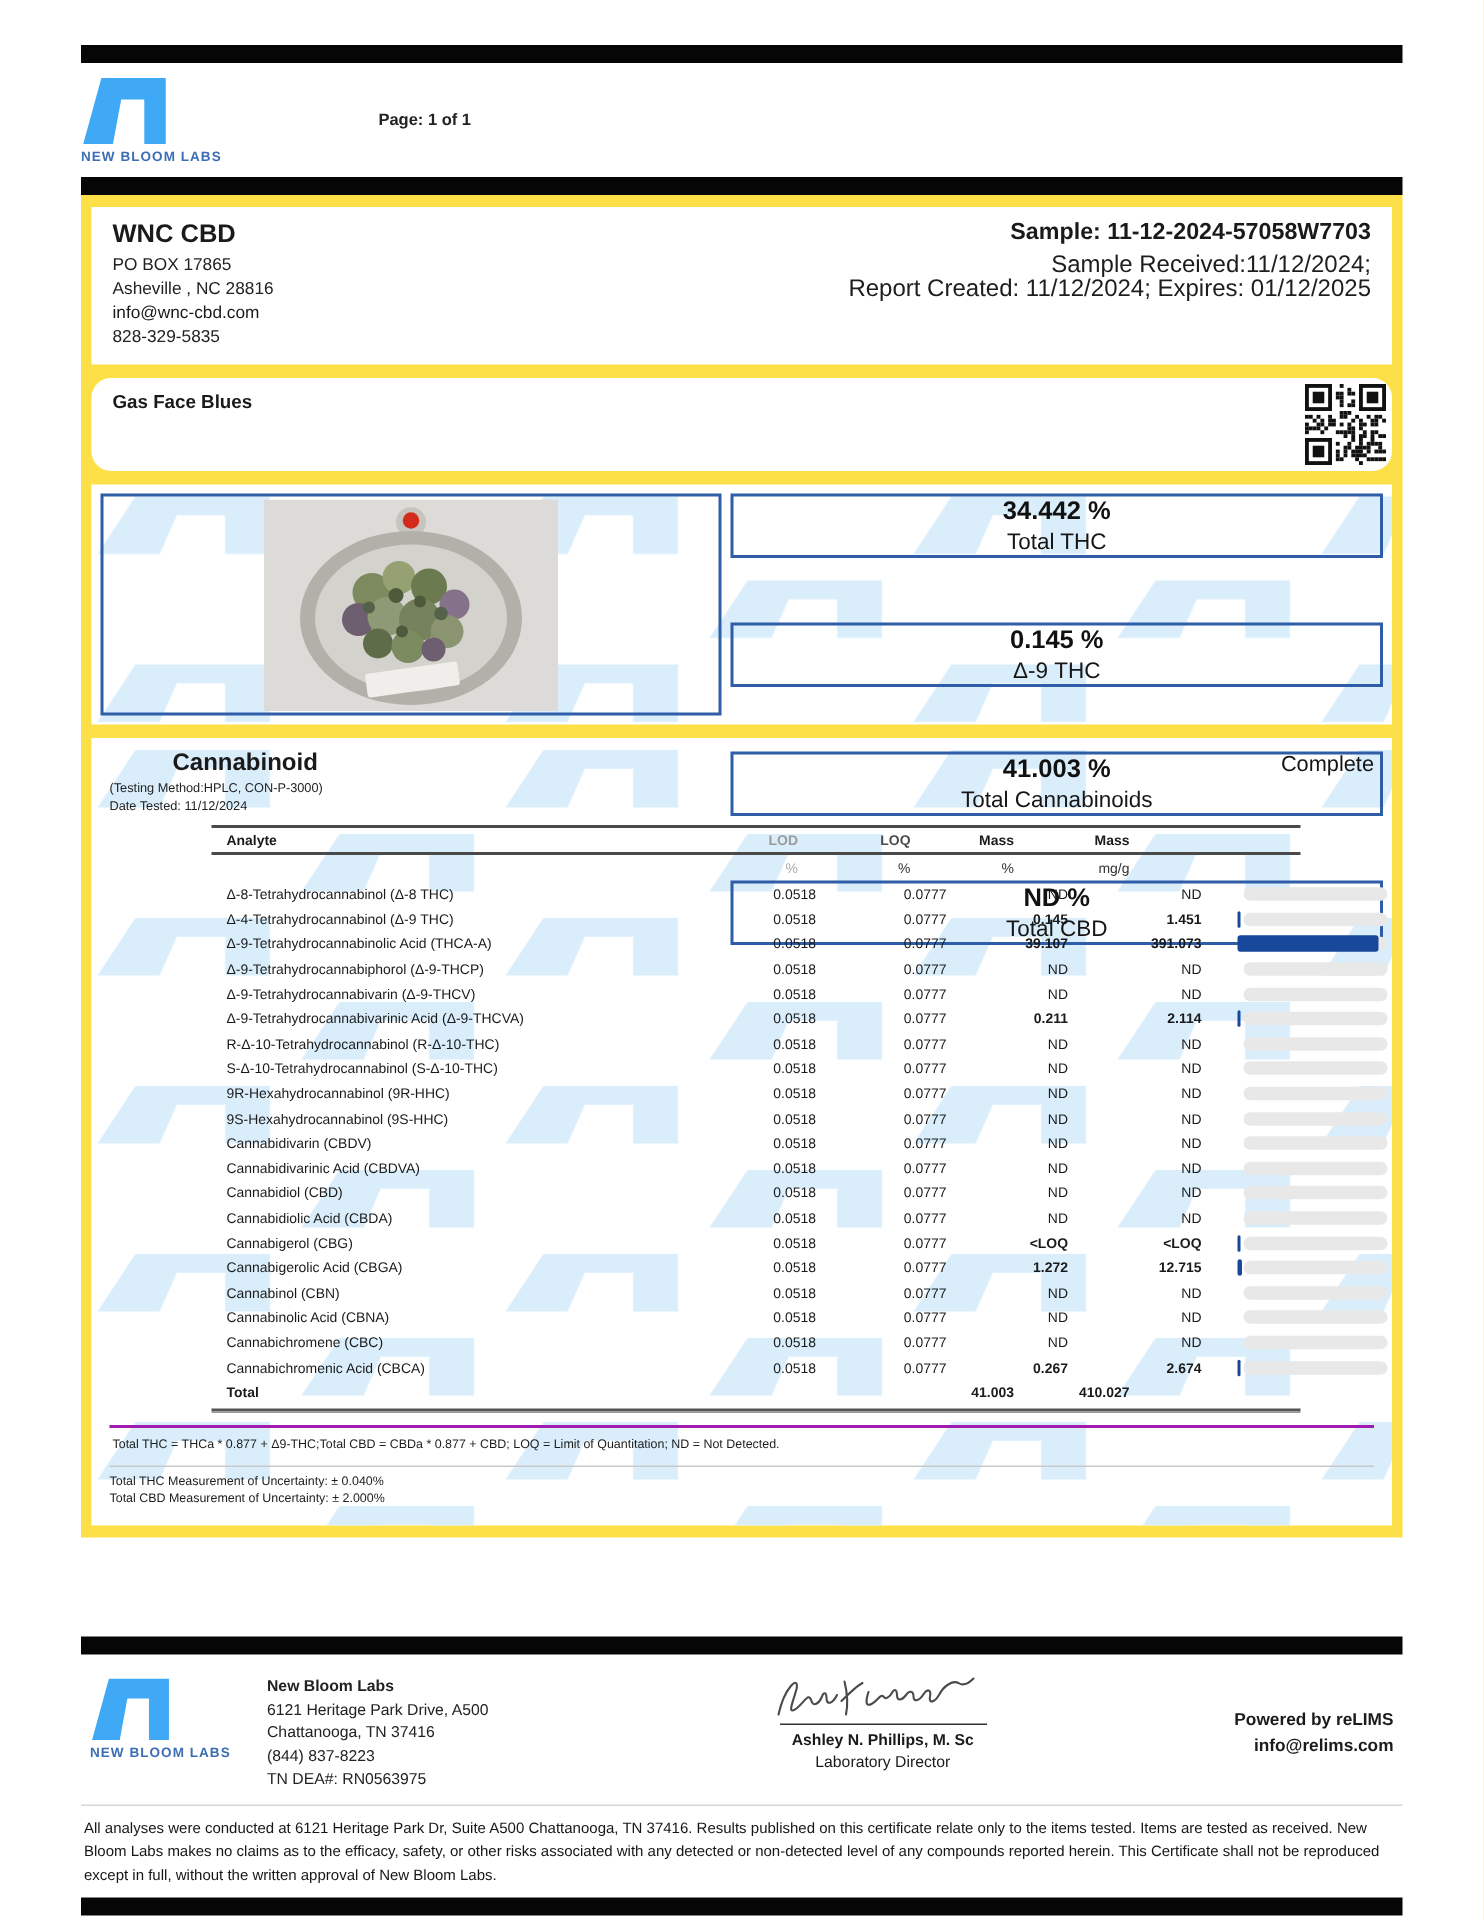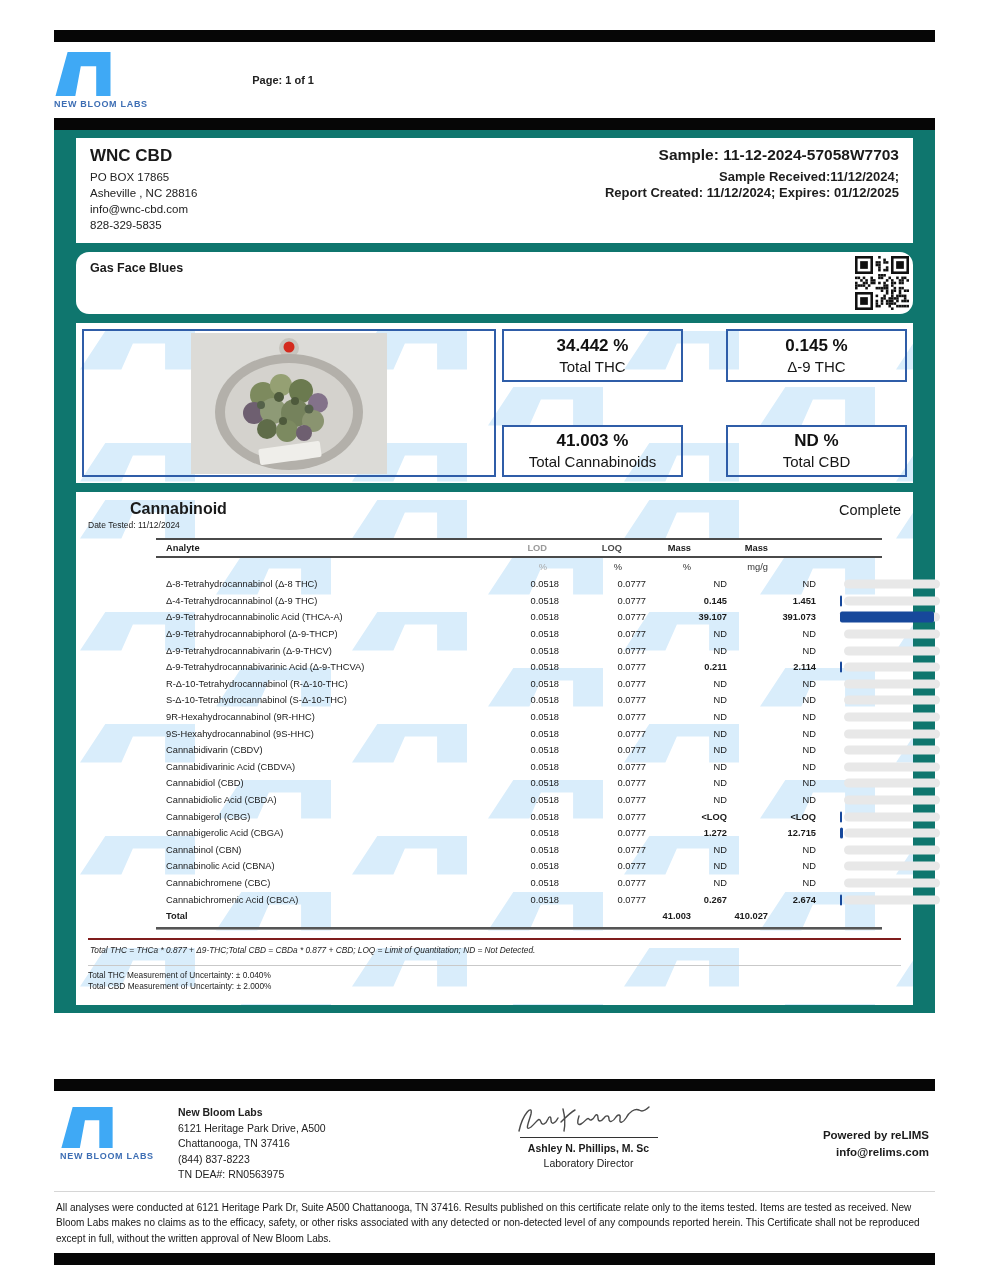--- a/index.html
+++ b/index.html
@@ -10,39 +10,39 @@
   .black-bar { height:12px; background:#060606; }
 
   
   .masthead { display:flex; align-items:center; height:76px; }
   .logo-block { width:130px; display:flex; flex-direction:column; align-items:flex-start; }
   .logo-label { font-size:9px; font-weight:600; letter-spacing:.7px; color:#3d6eb4; margin-top:3px; }
   .doc-title { flex:1; text-align:center; font-size:30px; font-weight:600; color:#141414; }
   .page-label { width:130px; text-align:right; font-size:11px; font-weight:600; color:#222; }
 
   
-  .gray-wrap { background:#0f766e; padding:8px 22px; display:flex; flex-direction:column; gap:9px; }
+  .gray-wrap { background:#fde047; padding:8px 7px; display:flex; flex-direction:column; gap:9px; }
   .card { background:#fff; position:relative; }
 
   .card-client { display:flex; justify-content:space-between; padding:8px 14px 10px; }
   .client-name { font-size:17px; font-weight:700; margin-bottom:3px; }
   .client-line { font-size:11.5px; line-height:16px; color:#222; }
   .sample-block { text-align:right; }
   .sample-id { font-size:15.5px; font-weight:700; margin-bottom:5px; }
-  .sample-line { font-size:13px; font-weight:700; line-height:16px; color:#1d1d1d; }
+  .sample-line { font-size:16px; font-weight:400; line-height:16px; color:#1d1d1d; }
 
   .card-product { padding:9px 14px; min-height:62px;border-radius:13px; }
   .product-name { font-size:12.5px; font-weight:700; }
   .product-type { font-size:10.5px; margin-top:6px; color:#222; }
   .qr { position:absolute; top:4px; right:4px; width:54px; height:54px; background:#fff; }
 
   .card-results { padding:6px; display:flex; gap:6px; height:160px; }
   .wm-svg { position:absolute; inset:0; width:100%; height:100%; }
   .img-box { width:414px; border:2px solid #2f5da8; display:flex; align-items:center; justify-content:center; position:relative; z-index:1; }
-  .res-grid { flex:1; display:grid; grid-template-columns:1fr 1fr; grid-template-rows:1fr 1fr; column-gap:10px; row-gap:14px; position:relative; z-index:1;gap:43px; }
+  .res-grid { flex:1; display:grid; grid-template-columns:1fr; grid-template-rows:1fr 1fr; column-gap:10px; row-gap:14px; position:relative; z-index:1;gap:43px; }
   .res-box { border:2px solid #2f5da8; display:flex; flex-direction:column; align-items:center; justify-content:center; gap:2px; }
   .res-val { font-size:17px; font-weight:700; color:#111; }
   .res-lab { font-size:15px; color:#161616; }
 
   
   .card-cannabinoid { padding:8px 12px 12px; }
   .cann-inner { position:relative; z-index:1; }
   .cann-head { display:flex; justify-content:space-between; align-items:flex-end;margin-left:42px; }
   .cann-title { font-size:16px; font-weight:700; }
   .cann-status { font-size:14.5px; color:#141414; }
@@ -59,21 +59,21 @@
   .c-mass { padding-right:10px; }
   .c-mgg { padding-right:8px; }
   .b { font-weight:700; }
   .h-lod { color:#9a9a9a; } .h-loq { color:#4a4a4a; }
   .u-lod { color:#aaa; }
   .c-bar { position:relative; height:100%; }
   .track { position:absolute; left:8px; right:2px; top:50%; transform:translateY(-50%); height:9px; background:#e8e8e8; border-radius:5px; }
   .fill { position:absolute; left:4px; top:50%; transform:translateY(-50%); height:11px; background:#17489b; border-radius:2px; }
   .dbl { margin-top:2px; border-top:2px solid #555; border-bottom:1px solid #999; height:3px; }
 
-  .footnote { margin-top:8px; border-top:2px solid #7f1d1d; padding:5px 2px 0; font-size:8.3px; color:#1d1d1d;font-style:italic; }
+  .footnote { margin-top:8px; border-top:2px solid #a21caf; padding:5px 2px 0; font-size:8.3px; color:#1d1d1d; }
   .uncertainty { margin-top:10px; border-top:1px solid #c9c9c9; padding-top:4px; font-size:8.3px; line-height:1.4; color:#1d1d1d; }
 
   
   .footer-bar { margin-top:66px; }
   .footer { display:flex; padding:10px 6px 6px; align-items:flex-start; }
   .f-logo { width:118px; display:flex; flex-direction:column; align-items:flex-start; padding-top:6px; }
   .f-address { width:250px; font-size:10.5px; line-height:15.5px; color:#222; padding-top:4px; }
   .f-lab-name { font-weight:700; }
   .f-sign { flex:1; display:flex; flex-direction:column; align-items:center; }
   .sig-line { width:138px; border-top:1px solid #333; margin-top:-4px; }
@@ -326,20 +326,21 @@
           </pattern>
         </defs>
         <rect width="100%" height="100%" fill="url(#wmB)"></rect>
       </svg>
 
       <div class="cann-inner">
         <div class="cann-head">
           <div class="cann-title">Cannabinoid</div>
           <div class="cann-status">Complete</div>
         </div>
+        <div class="cann-method">(Testing Method:HPLC, CON-P-3000)</div>
         <div class="cann-date">Date Tested: 11/12/2024</div>
 
         <div class="tbl">
           <div class="thead">
             <div class="c-an">Analyte</div>
             <div class="c-num h-lod">LOD</div>
             <div class="c-num h-loq">LOQ</div>
             <div class="c-num c-mass">Mass</div>
             <div class="c-num c-mgg">Mass</div>
             <div></div>

